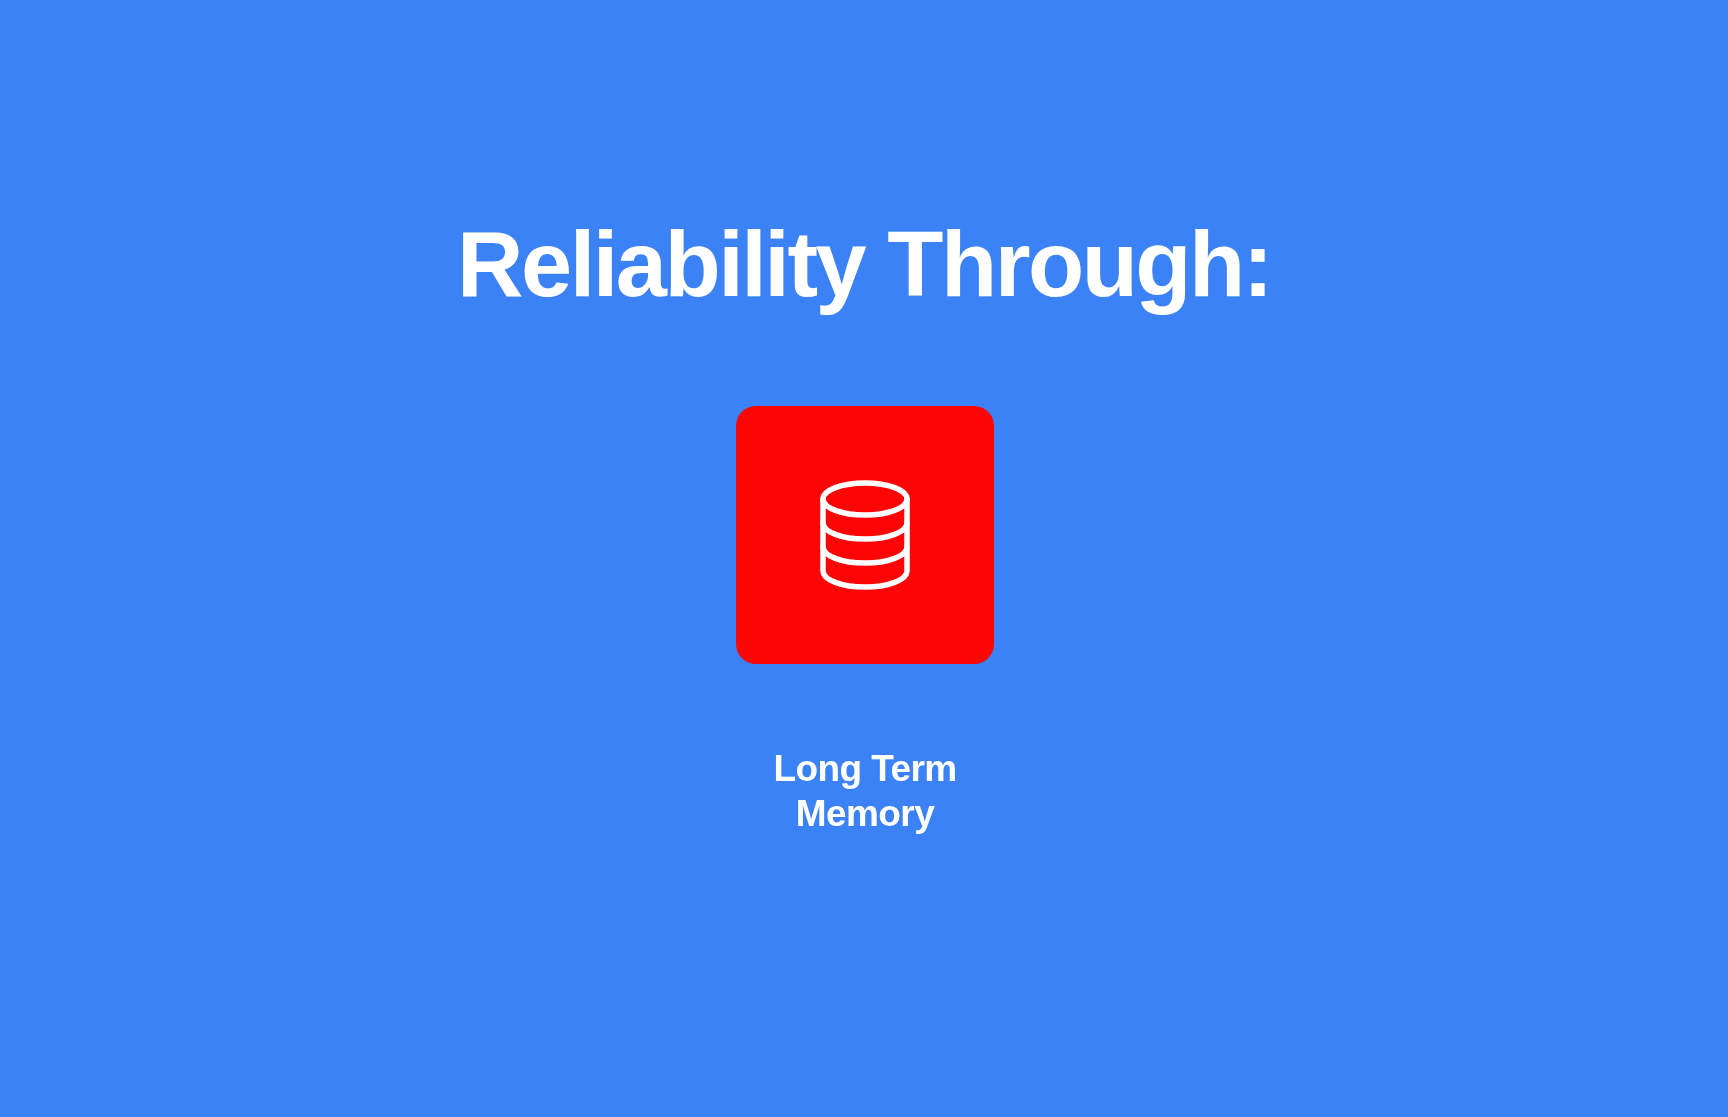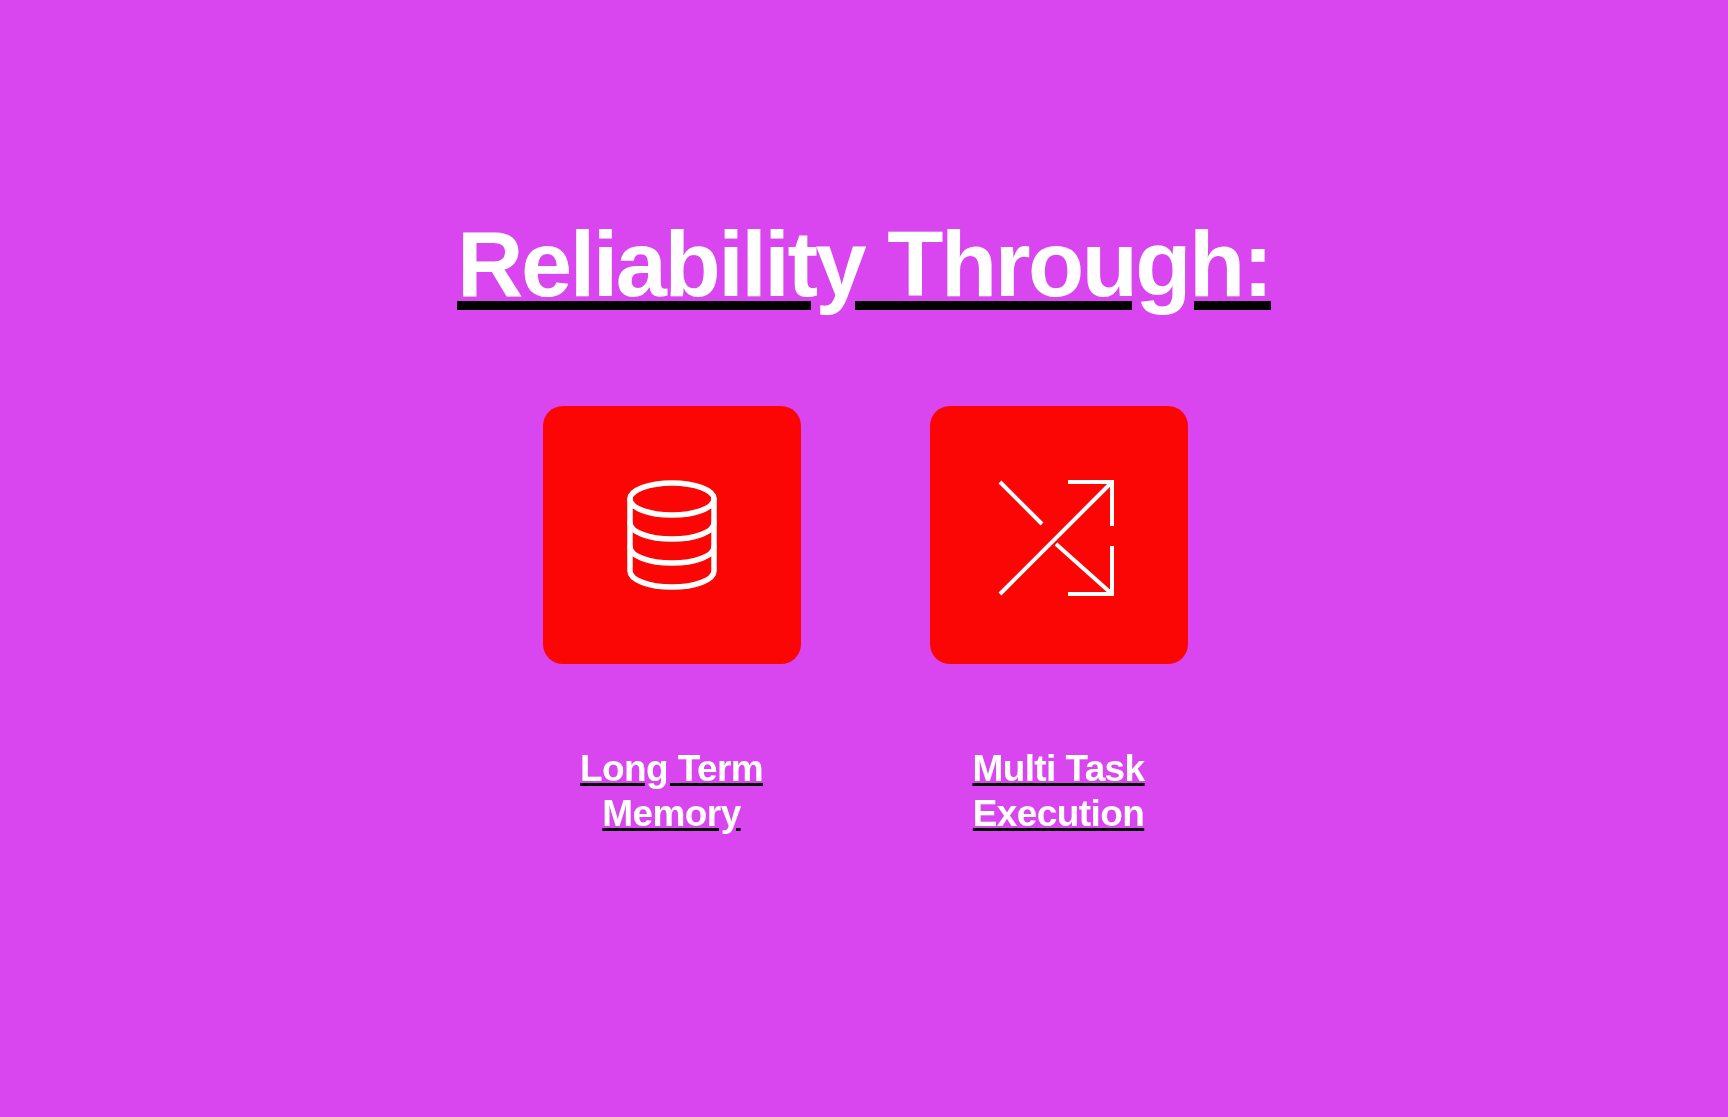--- a/index.html
+++ b/index.html
@@ -14,25 +14,24 @@
 
   body {
     font-family: "Liberation Sans", "DejaVu Sans", sans-serif;
     -webkit-font-smoothing: antialiased;
   }
 
   .slide {
     position: relative;
     width: 1728px;
     height: 1117px;
-    background: #d946ef;
+    background: #3b82f6;
     display: flex;
     flex-direction: column;
     align-items: center;
-    text-decoration: underline;
   }
 
   
   .title-wrap {
     width: 100%;
     text-align: center;
     margin-top: 218px;
   }
 
   .slide-title {
@@ -108,33 +107,15 @@
             <path d="M23 77 a42 16 0 0 0 84 0"></path>
           </svg>
         </span>
       </div>
       <div class="card-label">Long Term
 Memory</div>
     </div>
 
 
 
-    <div class="card-col">
-      <div class="icon-tile">
-        <span>
-          <svg width="130" height="130" viewBox="0 0 130 130" fill="none" stroke="#ffffff" stroke-width="4" stroke-linecap="butt" stroke-linejoin="miter">
-
-            <path d="M6 124 L118 12"></path>
-            <polyline points="74,12 118,12 118,56"></polyline>
-
-            <path d="M6 12 L48 54"></path>
-
-            <path d="M62 74 L118 124"></path>
-            <polyline points="118,76 118,124 74,124"></polyline>
-          </svg>
-        </span>
-      </div>
-      <div class="card-label">Multi Task
-Execution</div>
-    </div>
 
   </div>
 </div>
 
 </body></html>

